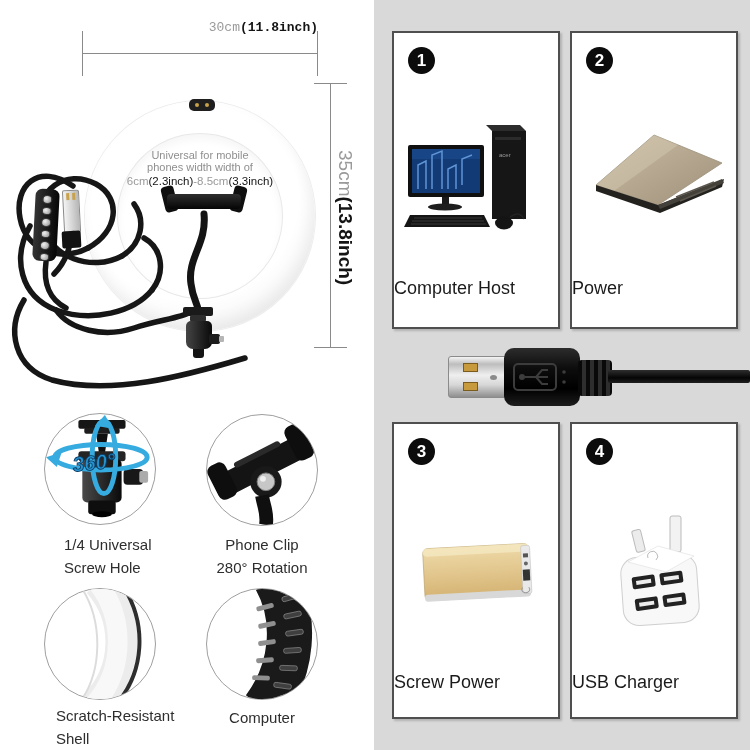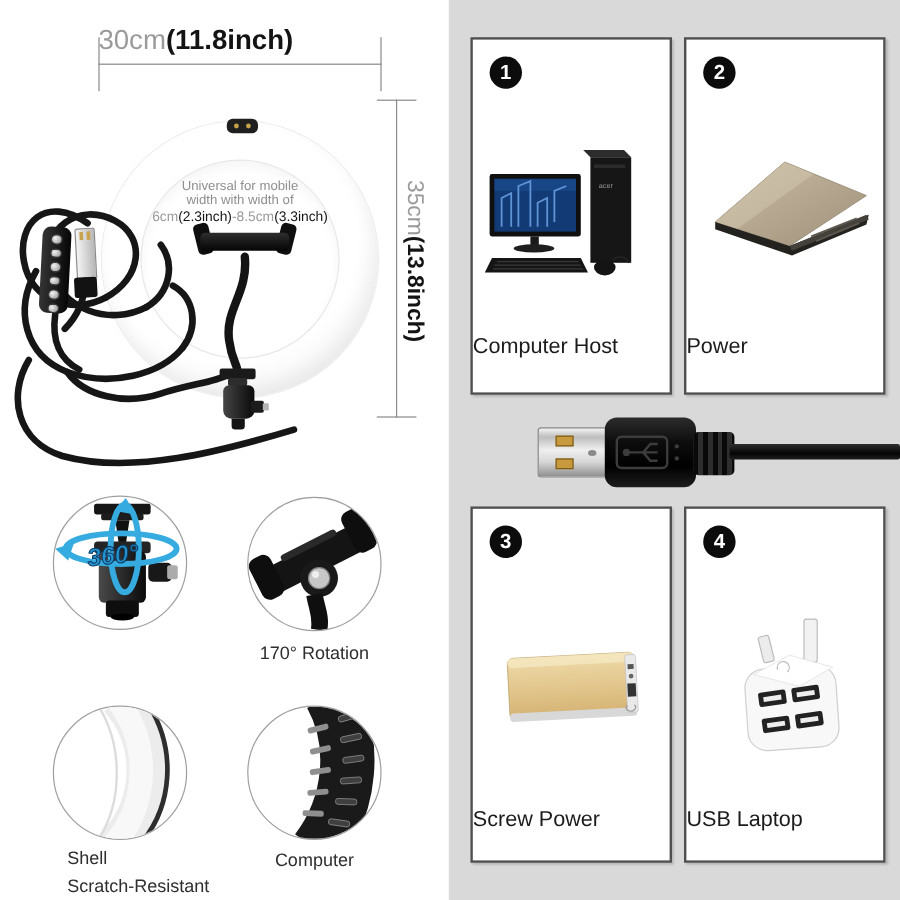--- a/index.html
+++ b/index.html
@@ -28,21 +28,21 @@
        border:1px solid #7c5c1e;box-sizing:border-box;}
   .usb-window.w1{top:6px;} .usb-window.w2{bottom:6px;}
   .usb-oval{position:absolute;right:8px;top:18px;width:7px;height:5px;border-radius:50%;background:#8a8a8a;}
   .usb-plastic{position:absolute;left:504px;top:348px;width:76px;height:58px;border-radius:10px;
        background:linear-gradient(180deg,#2c2c2c 0%,#0d0d0d 35%,#000 70%,#1d1d1d 100%);}
   .usb-ribs{position:absolute;left:578px;top:360px;width:34px;height:36px;border-radius:4px;
        background:repeating-linear-gradient(90deg,#090909 0 4px,#2e2e2e 4px 8px);}
   .usb-wire{position:absolute;left:608px;top:370px;width:142px;height:13px;border-radius:2px;
        background:linear-gradient(180deg,#2e2e2e,#050505 60%,#1f1f1f);}
   
-  .dim-top-text{position:absolute;left:82px;top:20px;width:236px;text-align:left;font-size:23px;}
+  .dim-top-text{position:absolute;left:82px;top:20px;width:236px;text-align:right;font-size:13px;font-family:Liberation Mono, monospace;}
   .dim-gray{color:#9a9a9a;} .dim-bold{color:#141414;font-weight:bold;}
   .hline{position:absolute;background:#8a8a8a;height:1px;}
   .vline{position:absolute;background:#8a8a8a;width:1px;}
   .dim-right-text{position:absolute;left:334px;top:150px;height:140px;font-size:19px;
        writing-mode:vertical-rl;text-orientation:sideways;white-space:nowrap;}
   
   .ring-outer{position:absolute;left:85px;top:101px;width:230px;height:230px;border-radius:50%;
        background:radial-gradient(circle at 46% 40%, #ffffff 58%, #f6f6f6 74%, #eeeeee 100%);
        box-shadow:0 0 0 1px #ededed, inset -4px -8px 14px rgba(0,0,0,0.05);}
   .ring-hole{position:absolute;left:118px;top:134px;width:164px;height:164px;border-radius:50%;
@@ -116,21 +116,21 @@
 
   <div class="ring-outer"></div>
   <div class="ring-hole"></div>
   <div class="ring-connector">
     <span class="gold-dot d1"></span>
     <span class="gold-dot d2"></span>
   </div>
 
   <div class="ring-note">
     <div>Universal for mobile</div>
-    <div>width with width of</div>
+    <div>phones width width of</div>
     <div class="mix"><span class="dim-gray">6cm</span><span class="nb">(2.3inch)</span><span class="dim-gray">-8.5cm</span><span class="nb">(3.3inch)</span></div>
   </div>
 
   <svg class="cable-svg" width="378" height="750" viewBox="0 0 378 750">
     <g fill="none" stroke="#161616" stroke-width="5.5" stroke-linecap="round">
       <path d="M 73,186 C 38,162 14,186 20,218 C 26,252 62,262 88,248"></path>
       <path d="M 88,248 C 118,232 122,198 96,184 C 66,168 34,190 42,224 C 50,258 92,272 122,256"></path>
       <path d="M 122,256 C 142,244 146,220 134,204"></path>
       <path d="M 30,226 C 12,258 20,296 56,310 C 92,323 134,312 152,290"></path>
       <path d="M 152,290 C 166,272 162,248 144,238"></path>
@@ -230,26 +230,31 @@
         <rect x="76" y="6" width="18" height="5" rx="2" transform="rotate(-16 85 8)"></rect>
         <rect x="78" y="24" width="18" height="5" rx="2" transform="rotate(-12 87 26)"></rect>
         <rect x="80" y="42" width="18" height="5" rx="2" transform="rotate(-8 89 44)"></rect>
         <rect x="78" y="60" width="18" height="5" rx="2" transform="rotate(-4 87 62)"></rect>
         <rect x="74" y="78" width="18" height="5" rx="2" transform="rotate(2 83 80)"></rect>
         <rect x="68" y="96" width="18" height="5" rx="2" transform="rotate(8 77 98)"></rect>
       </g>
     </svg>
   </div>
 
+  <div class="feature-caption cap1">
+    <div>1/4 Universal</div>
+    <div>Screw Hole</div>
+  </div>
   <div class="feature-caption cap2">
-    <div>170° Rotation</div>
+    <div>Phone Clip</div>
+    <div>280° Rotation</div>
   </div>
   <div class="feature-caption cap3">
+    <div>Scratch-Resistant</div>
     <div>Shell</div>
-    <div>Scratch-Resistant</div>
   </div>
   <div class="feature-caption cap4">
     <div>Computer</div>
   </div>
 
   <div class="panel"></div>
 
   <div class="box box1">
     <div class="num-badge">1</div>
     <svg class="art" style="left:8px;top:90px;" width="150" height="112" viewBox="0 0 150 112">
@@ -324,21 +329,21 @@
         <rect x="28" y="60" width="23" height="12" rx="2" fill="#222"></rect>
         <rect x="32" y="64" width="15" height="4" fill="#ededed"></rect>
         <rect x="56" y="60" width="23" height="12" rx="2" fill="#222"></rect>
         <rect x="60" y="64" width="15" height="4" fill="#ededed"></rect>
         <rect x="28" y="82" width="23" height="12" rx="2" fill="#222"></rect>
         <rect x="32" y="86" width="15" height="4" fill="#ededed"></rect>
         <rect x="56" y="82" width="23" height="12" rx="2" fill="#222"></rect>
         <rect x="60" y="86" width="15" height="4" fill="#ededed"></rect>
       </g>
     </svg>
-    <div class="box-label">USB Laptop</div>
+    <div class="box-label">USB Charger</div>
   </div>
 
   <div class="usb-metal">
     <span class="usb-window w1"></span>
     <span class="usb-window w2"></span>
     <span class="usb-oval"></span>
   </div>
   <div class="usb-plastic">
     <svg width="76" height="58" viewBox="0 0 76 58">
       <rect x="10" y="16" width="42" height="26" rx="4" fill="none" stroke="#3c3c3c" stroke-width="2"></rect>

